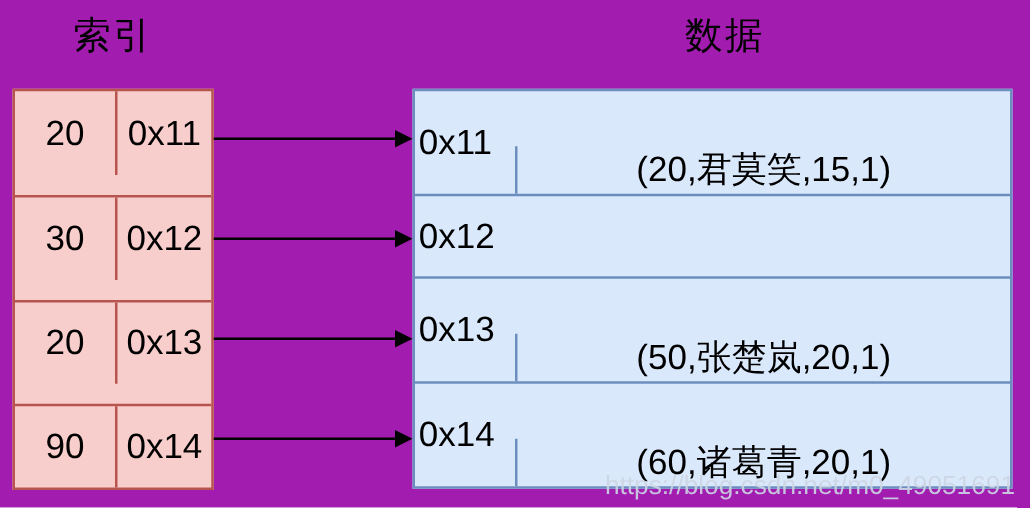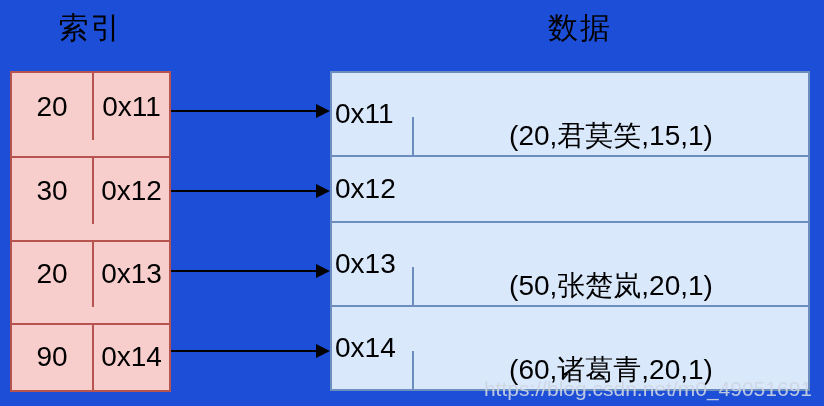--- a/index.html
+++ b/index.html
@@ -5,21 +5,21 @@
   html, body {
     margin: 0;
     padding: 0;
     background: #ffffff;
     font-family: "Liberation Sans", "DejaVu Sans", sans-serif;
   }
   .canvas {
     position: relative;
     width: 824px;
     height: 406px;
-    background: #1d4ed8;
+    background: #a21caf;
     overflow: hidden;
   }
   .title {
     position: absolute;
     top: 8px;
     text-align: center;
     font-size: 30px;
     color: #000000;
     letter-spacing: 2px;
   }

